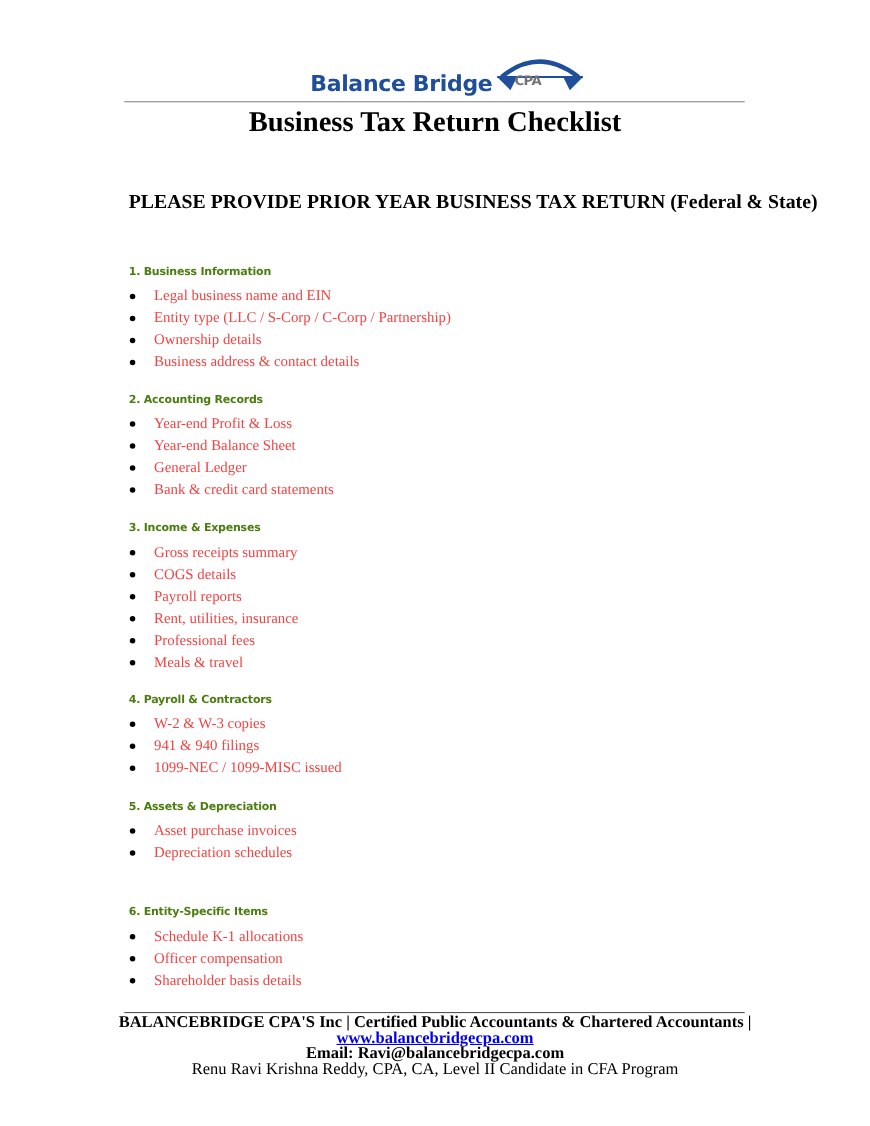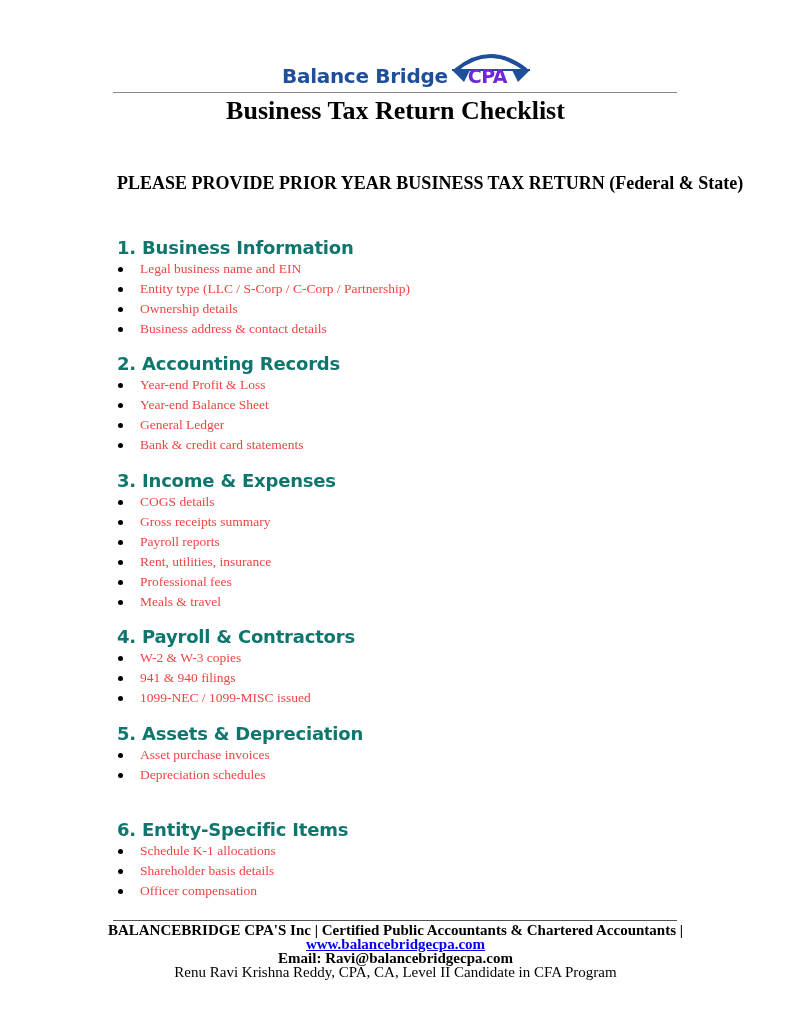--- a/index.html
+++ b/index.html
@@ -3,30 +3,30 @@
 <meta charset="utf-8">
 <style>
   html, body { margin: 0; padding: 0; background: #ffffff; }
   body { width: 791px; height: 1024px; position: relative; overflow: hidden; }
   .page { position: relative; width: 791px; height: 981px; }
 
   .logo { position: absolute; left: 282px; top: 48px; height: 42px; display: flex; align-items: flex-end; }
   .logo-text { font-family: "DejaVu Sans", sans-serif; font-weight: bold; font-size: 20px; color: #1F4E9A; letter-spacing: -0.3px; line-height: 1; padding-bottom: 4px; }
   .logo-mark { position: relative; width: 82px; height: 42px; margin-left: 2px; }
   .logo-mark svg { position: absolute; left: 0; top: 0; }
-  .logo-cpa { position: absolute; left: 18px; top: 19px; font-family: "DejaVu Sans", sans-serif; font-weight: bold; font-size: 19px; color: #6d28d9; line-height: 1; letter-spacing: -0.5px; }
+  .logo-cpa { position: absolute; left: 18px; top: 19px; font-family: "DejaVu Sans", sans-serif; font-weight: bold; font-size: 12px; color: #737373; line-height: 1; letter-spacing: -0.5px; }
 
   .header-rule { position: absolute; left: 113px; top: 92px; width: 564px; height: 0; border-top: 1.5px solid #8a8a8a; }
 
   .title { position: absolute; left: 0; width: 791px; top: 96px; text-align: center; font-family: "Liberation Serif", serif; font-weight: bold; font-size: 26px; color: #000; line-height: 30px; }
 
   .notice { position: absolute; left: 117px; top: 175px; font-family: "Liberation Serif", serif; font-weight: bold; font-size: 18px; color: #000; line-height: 16px; }
 
   .section { position: absolute; left: 117px; }
-  .section-heading { font-family: "DejaVu Sans", sans-serif; font-weight: bold; font-size: 18px; color: #0f766e; line-height: 18px; margin: 0 0 2px 0; letter-spacing: -0.2px; }
+  .section-heading { font-family: "DejaVu Sans", sans-serif; font-weight: bold; font-size: 10px; color: #4d7c0f; line-height: 18px; margin: 0 0 2px 0; letter-spacing: -0.2px; }
   .items { list-style: none; margin: 0; padding: 0; }
   .item { position: relative; font-family: "Liberation Serif", serif; font-size: 13.5px; color: #ef4444; line-height: 20px; padding-left: 23px; }
   .bullet { position: absolute; left: 1px; top: 8px; width: 5px; height: 5px; border-radius: 50%; background: #000; }
 
   .footer-rule { position: absolute; left: 113px; top: 920px; width: 564px; height: 0; border-top: 1.5px solid #555; }
   .footer { position: absolute; left: 0; width: 791px; top: 923px; text-align: center; font-family: "Liberation Serif", serif; font-size: 15px; color: #000; }
   .footer div { line-height: 14px; }
   .footer .bold { font-weight: bold; }
   .footer a { color: #0000EE; font-weight: bold; }
 </style>
@@ -71,22 +71,22 @@
       <li class="item"><span class="bullet"></span><span>Year-end Profit &amp; Loss</span></li>
       <li class="item"><span class="bullet"></span><span>Year-end Balance Sheet</span></li>
       <li class="item"><span class="bullet"></span><span>General Ledger</span></li>
       <li class="item"><span class="bullet"></span><span>Bank &amp; credit card statements</span></li>
     </ul>
   </div>
 
   <div class="section" style="top:472px;">
     <div class="section-heading">3. Income &amp; Expenses</div>
     <ul class="items">
+      <li class="item"><span class="bullet"></span><span>Gross receipts summary</span></li>
       <li class="item"><span class="bullet"></span><span>COGS details</span></li>
-      <li class="item"><span class="bullet"></span><span>Gross receipts summary</span></li>
       <li class="item"><span class="bullet"></span><span>Payroll reports</span></li>
       <li class="item"><span class="bullet"></span><span>Rent, utilities, insurance</span></li>
       <li class="item"><span class="bullet"></span><span>Professional fees</span></li>
       <li class="item"><span class="bullet"></span><span>Meals &amp; travel</span></li>
     </ul>
   </div>
 
   <div class="section" style="top:628px;">
     <div class="section-heading">4. Payroll &amp; Contractors</div>
     <ul class="items">
@@ -101,22 +101,22 @@
     <ul class="items">
       <li class="item"><span class="bullet"></span><span>Asset purchase invoices</span></li>
       <li class="item"><span class="bullet"></span><span>Depreciation schedules</span></li>
     </ul>
   </div>
 
   <div class="section" style="top:821px;">
     <div class="section-heading">6. Entity-Specific Items</div>
     <ul class="items">
       <li class="item"><span class="bullet"></span><span>Schedule K-1 allocations</span></li>
+      <li class="item"><span class="bullet"></span><span>Officer compensation</span></li>
       <li class="item"><span class="bullet"></span><span>Shareholder basis details</span></li>
-      <li class="item"><span class="bullet"></span><span>Officer compensation</span></li>
     </ul>
   </div>
 
   <div class="footer-rule"></div>
 
   <div class="footer">
     <div class="bold">BALANCEBRIDGE CPA'S Inc | Certified Public Accountants &amp; Chartered Accountants |</div>
     <div><a href="www.balancebridgecpa.com">www.balancebridgecpa.com</a></div>
     <div class="bold">Email: Ravi@balancebridgecpa.com</div>
     <div>Renu Ravi Krishna Reddy, CPA, CA, Level II Candidate in CFA Program</div>

